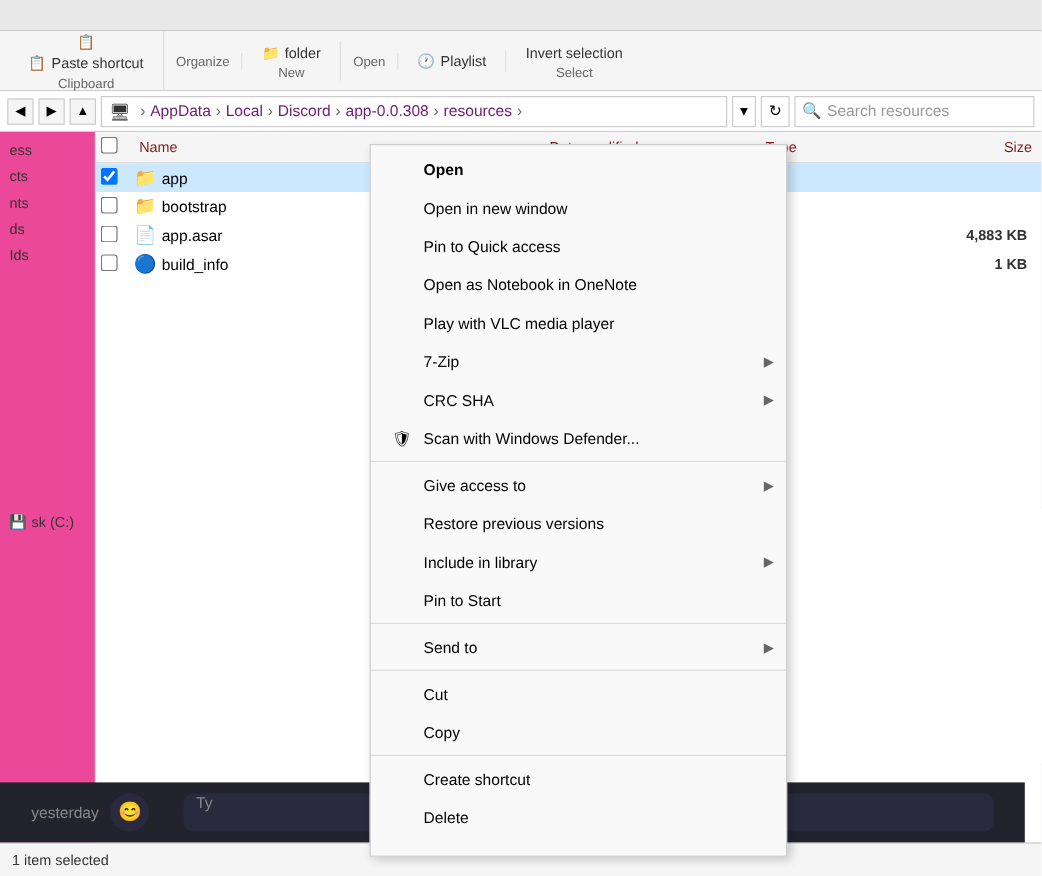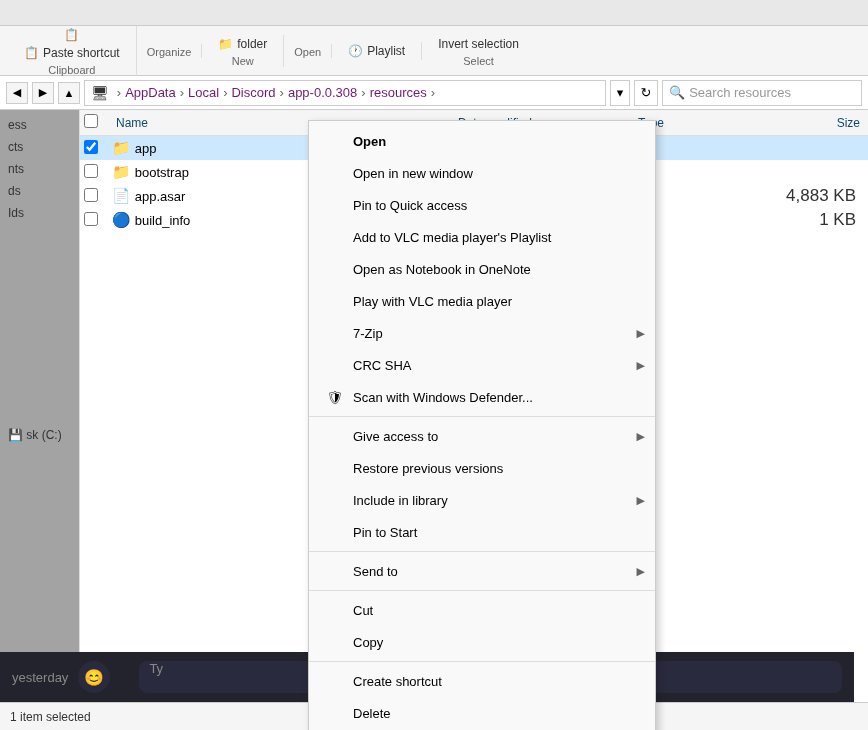--- a/index.html
+++ b/index.html
@@ -108,21 +108,21 @@
 
     
     .main-area {
       display: flex;
       height: calc(730px - 50px - 34px - 28px);
     }
 
     
     .sidebar {
       width: 80px;
-      background: #a3a3a3;
+      background: #ec4899;
       border-right: 1px solid #ddd;
       padding: 4px 0;
       overflow: hidden;
     }
     .sidebar-item {
       padding: 4px 8px;
       font-size: 12px;
       color: #333;
       cursor: pointer;
       white-space: nowrap;
@@ -144,37 +144,37 @@
       background: #f5f5f5;
       padding: 0 4px;
     }
     .file-col-check { width: 28px; }
     .file-col-name { flex: 1; }
     .file-col-date { width: 180px; }
     .file-col-type { width: 140px; }
     .file-col-size { width: 90px; text-align: right; padding-right: 8px; }
     .col-header {
       font-size: 12px;
-      color: #0c4a6e;
+      color: #7f1d1d;
       cursor: pointer;
       padding: 2px 4px;
     }
 
     .file-row {
       display: flex;
       align-items: center;
       height: 24px;
       padding: 0 4px;
       cursor: pointer;
     }
     .file-row.selected { background: #cce8ff; }
     .file-name { flex: 1; font-size: 13px; color: #000; }
     .file-date { width: 180px; font-size: 12px; color: #333; }
     .file-type { width: 140px; font-size: 12px; color: #333; }
-    .file-size { width: 90px; font-size: 17px; color: #333; text-align: right; padding-right: 8px; }
+    .file-size { width: 90px; font-size: 12px; color: #333; text-align: right; padding-right: 8px; font-weight: bold; }
 
     
     .status-bar {
       height: 28px;
       background: #f5f5f5;
       border-top: 1px solid #ccc;
       display: flex;
       align-items: center;
       padding: 0 10px;
       font-size: 12px;
@@ -444,24 +444,20 @@
     <div class="ctx-item">
       <span class="ctx-icon"></span>
       <span>Open in new window</span>
     </div>
     <div class="ctx-item">
       <span class="ctx-icon"></span>
       <span>Pin to Quick access</span>
     </div>
     <div class="ctx-item">
       <span class="ctx-icon"></span>
-      <span>Add to VLC media player's Playlist</span>
-    </div>
-    <div class="ctx-item">
-      <span class="ctx-icon"></span>
       <span>Open as Notebook in OneNote</span>
     </div>
     <div class="ctx-item">
       <span class="ctx-icon"></span>
       <span>Play with VLC media player</span>
     </div>
     <div class="ctx-item">
       <span class="ctx-icon"></span>
       <span>7-Zip</span>
       <span class="ctx-arrow">▶</span>
@@ -518,19 +514,19 @@
       <span class="ctx-icon"></span>
       <span>Delete</span>
     </div>
     <div class="ctx-item"></div>
   </div>
 
 <div class="status-bar">
   <span>1 item selected</span>
 </div>
 
-<div style="position:absolute;bottom:28px;left:0;right:14px;height:50px;background:#23232e;display:flex;align-items:center;padding:0 12px;gap:10px;">
+<div style="position:absolute;bottom:28px;left:0;right:14px;height:50px;background:#23232e;display:flex;align-items:center;padding:0 26px;gap:10px;">
   <span style="color:#888;font-size:13px;">yesterday</span>
   <div class="emoji-btn">😊</div>
   <div class="typing-area">
     <span style="color:#888;font-size:13px;">Ty</span>
   </div>
 </div>
 
 </body></html>

